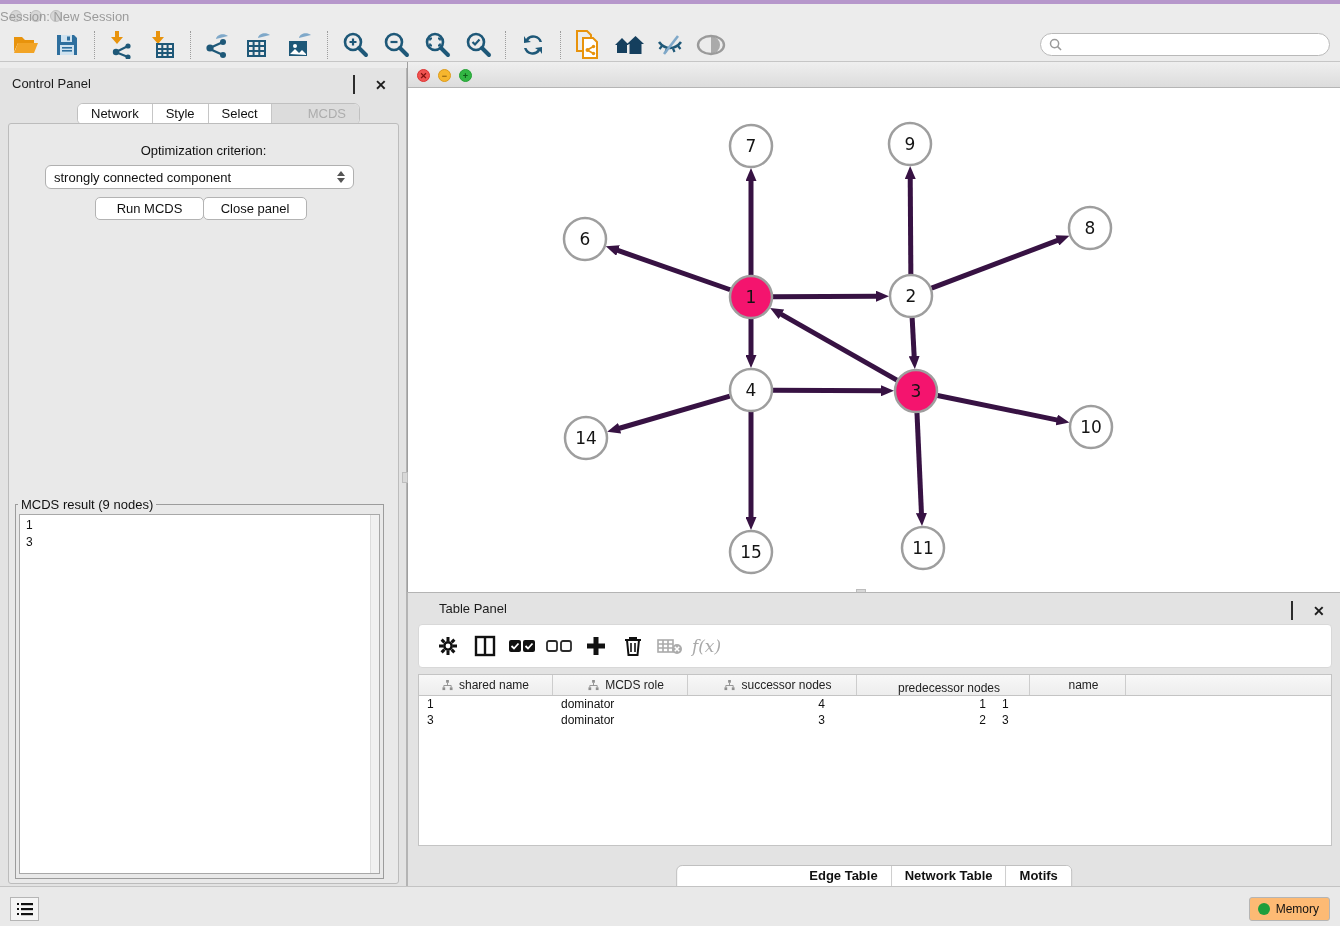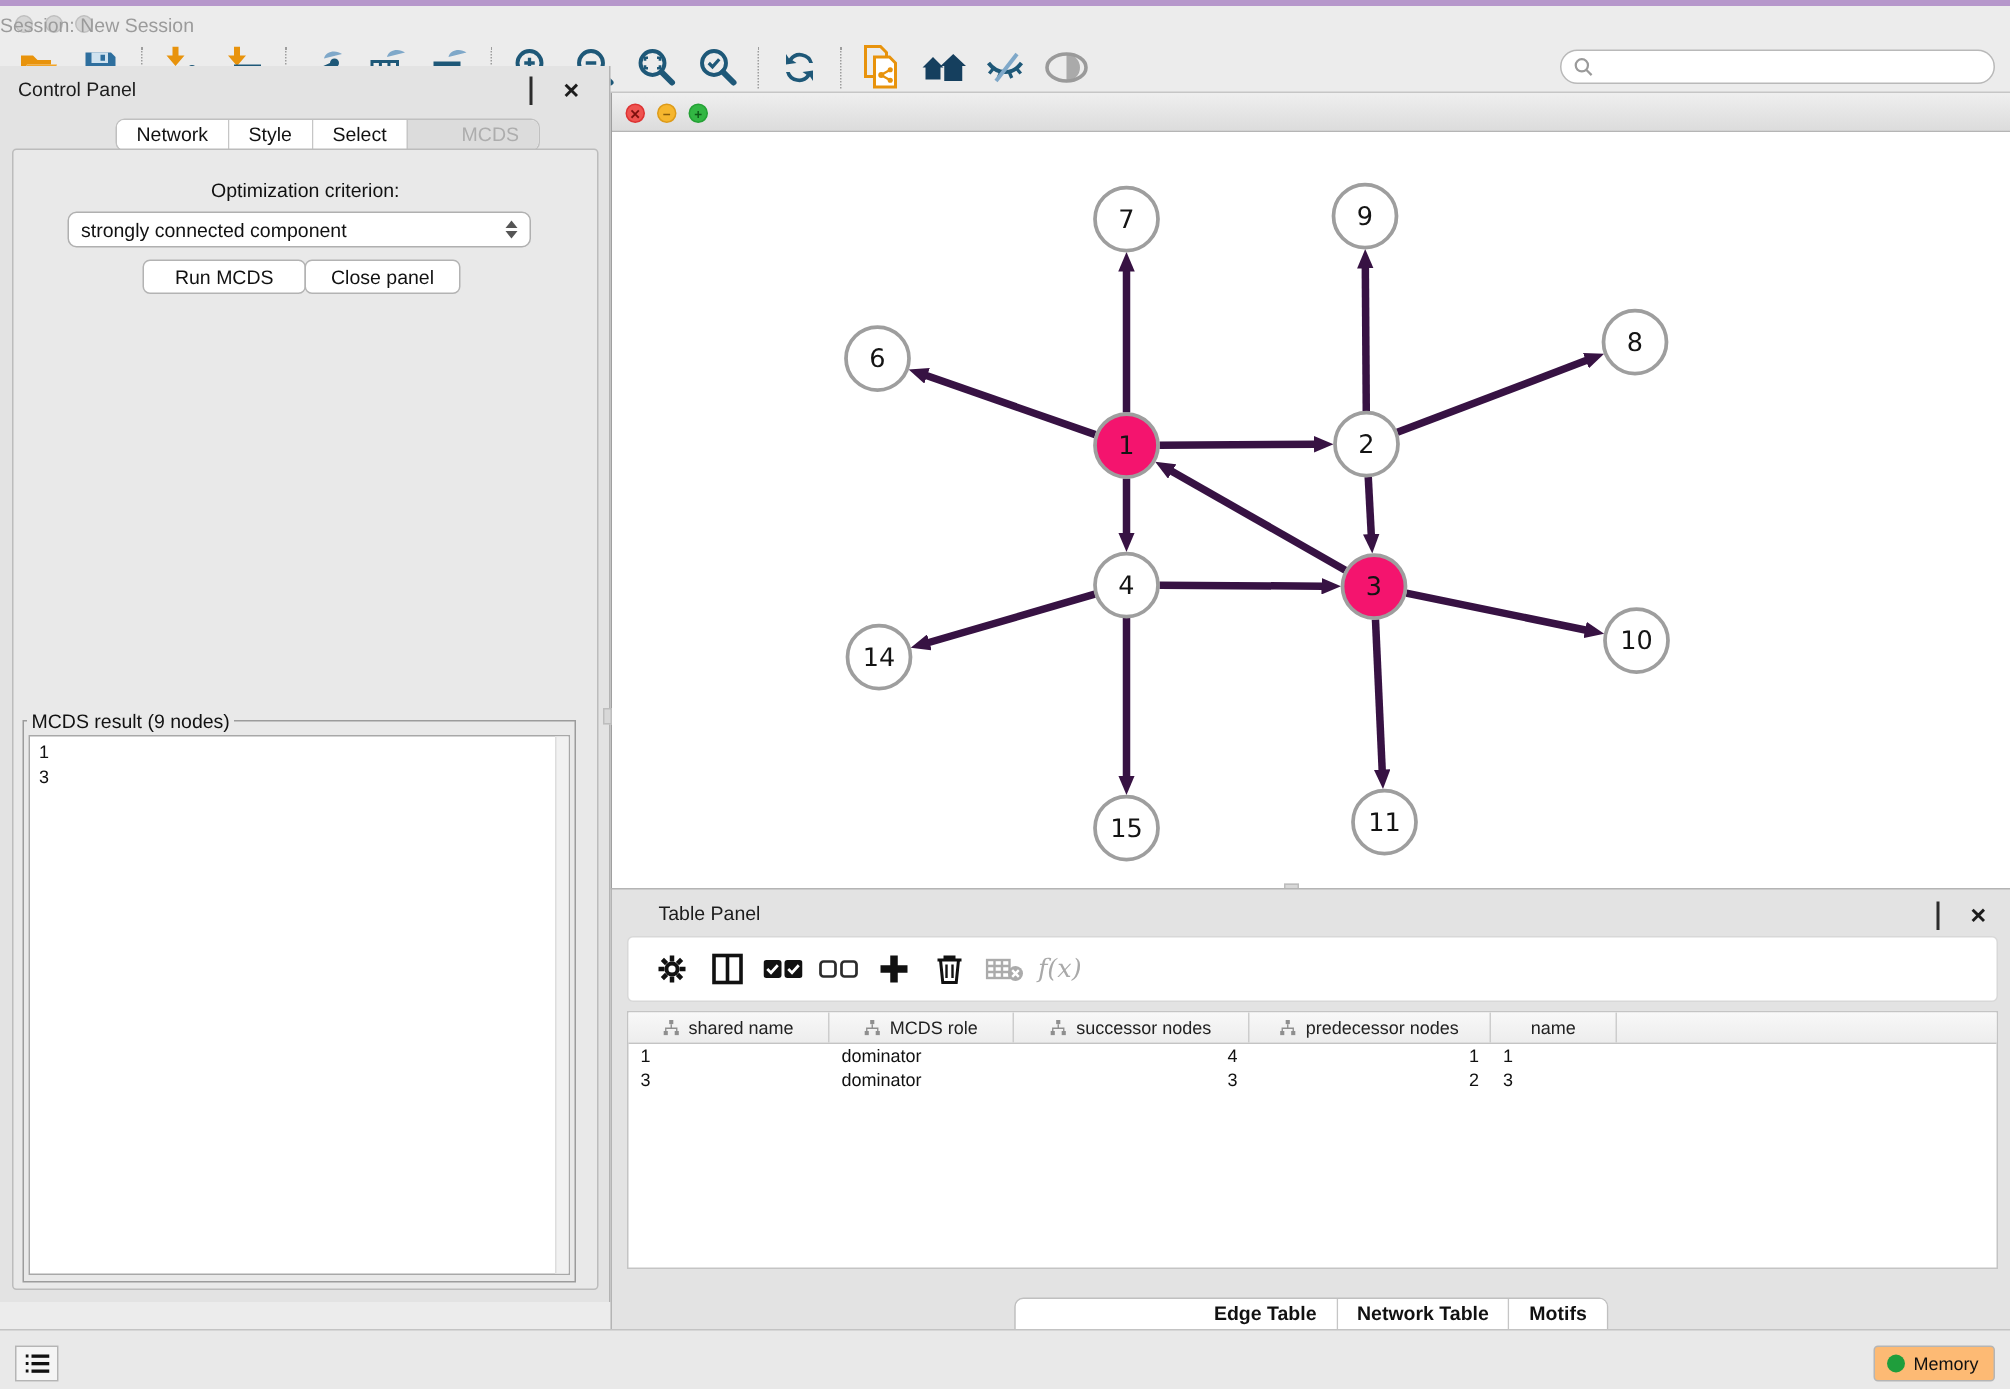--- a/index.html
+++ b/index.html
@@ -13,21 +13,21 @@
   .traffic { position:absolute; top:6px; width:12px; height:12px; border-radius:50%; background:#d6d6d6; border:1px solid #bfbfbf; }
   .app-title { position:absolute; left:0; right:0; top:5px; text-align:left; font-size:13px; color:#9b9b9b; }
 
   .toolbar { position:absolute; left:0; top:28px; width:1340px; height:34px; background:#ececec; border-bottom:1px solid #c6c6c6; display:flex; align-items:center; padding-left:8px; }
   .tb-icon { width:36px; height:30px; display:flex; align-items:center; justify-content:center; cursor:pointer; margin-right:5px; }
   .tb-sep { width:1px; height:28px; border-left:1px dotted #9d9d9d; margin:0 9px 0 4px; }
   .search-wrap { position:absolute; right:10px; top:5px; width:290px; height:23px; background:#fff; border:1px solid #b9b9b9; border-radius:12px; display:flex; align-items:center; padding-left:8px; }
   .search-wrap input { border:none; outline:none; flex:1; font-size:12px; background:transparent; height:100%; }
 
   
-  .control-panel { position:absolute; left:0; top:44px; width:407px; height:824px; background:#e3e3e3; border-right:1px solid #b4b4b4; }
+  .control-panel { position:absolute; left:0; top:68px; width:407px; height:824px; background:#e3e3e3; border-right:1px solid #b4b4b4; }
   .panel-head { position:relative; height:30px; }
   .panel-head .pt { position:absolute; left:12px; top:8px; font-size:13px; color:#1c1c1c; }
   .wicon { position:absolute; top:8px; width:13px; height:13px; cursor:pointer; }
   .float-box { border:1.6px solid #2c2c2c; width:11px; height:11px; }
   .close-x { font-size:14px; font-weight:bold; color:#1c1c1c; line-height:12px; }
 
   .seg-tabs { position:absolute; display:flex; border:1px solid #c0c0c0; border-radius:6px; overflow:hidden; background:#fff; }
   .seg-tab { height:20px; line-height:20px; padding:0 13px; font-size:13px; color:#111; background:#fff; border-right:1px solid #c6c6c6; cursor:pointer; white-space:nowrap; }
   .seg-tab:last-child { border-right:none; }
   .seg-tab.sel { background:#dcdcdc; color:#adadad;padding-left:36px; }
@@ -64,21 +64,21 @@
 
   
   .table-panel { position:absolute; left:407px; top:592px; width:933px; height:294px; background:#e3e3e3; border-left:1px solid #b4b4b4; border-top:1px solid #b4b4b4; }
   .tp-head { position:relative; height:28px; }
   .tp-head .pt { position:absolute; left:12px; top:8px; font-size:13px; color:#1c1c1c;margin-left:19px; }
   .tp-toolbar { position:absolute; left:10px; top:31px; width:914px; height:44px; background:#fff; border:1px solid #d8d8d8; border-radius:4px; display:flex; align-items:center; padding-left:10px; }
   .tp-icon { width:37px; height:32px; display:flex; align-items:center; justify-content:center; cursor:pointer; }
   .fx { font-family:"DejaVu Serif", serif; font-style:italic; font-size:17px; color:#a9a9a9; }
 
   .grid { position:absolute; left:10px; top:81px; width:914px; height:172px; background:#fff; border:1px solid #c4c4c4; }
-  .grid-header { display:flex; height:21px; background:linear-gradient(#f8f8f8,#ededed); border-bottom:1px solid #c4c4c4; }
+  .grid-header { display:flex; height:21px; background:linear-gradient(#f8f8f8,#ededed); border-bottom:1px solid #c4c4c4;gap:12px; }
   .gh-cell { display:flex; align-items:center; justify-content:center; gap:6px; font-size:12px; color:#222; border-right:1px solid #cdcdcd; cursor:pointer; overflow:hidden; }
   .grid-row { display:flex; height:16px; }
   .gr-cell { font-size:12px; color:#111; line-height:16px; padding:0 8px; white-space:nowrap; overflow:hidden; }
 
   .tp-tabs { left:50%; transform:translateX(-50%); top:272px; }
   .tp-tabs .seg-tab.sel { background:#d4d4d4; color:#a6a6a6;margin-top:40px; }
   .tp-tabs .seg-tab { font-weight:bold; font-size:13px; }
 
   
   .statusbar { position:absolute; left:0; top:886px; width:1340px; height:40px; background:#e9e9e9; border-top:1px solid #c3c3c3; }
@@ -441,21 +441,21 @@
             <svg width="11" height="11" viewBox="0 0 12 12">
               <g fill="#8f8f8f">
                 <rect x="4.5" y="0" width="3" height="3"></rect>
                 <rect x="0.5" y="8" width="3" height="3"></rect>
                 <rect x="8.5" y="8" width="3" height="3"></rect>
               </g>
               <path d="M6 3 v3 M2 8 V6 h8 v2" stroke="#8f8f8f" stroke-width="1" fill="none"></path>
             </svg>
             <span>successor nodes</span>
           </div>
-          <div class="gh-cell" style="width: 161px;">
+          <div class="gh-cell" style="width: 161px; flex-direction: column;">
             <svg width="11" height="11" viewBox="0 0 12 12">
               <g fill="#8f8f8f">
                 <rect x="4.5" y="0" width="3" height="3"></rect>
                 <rect x="0.5" y="8" width="3" height="3"></rect>
                 <rect x="8.5" y="8" width="3" height="3"></rect>
               </g>
               <path d="M6 3 v3 M2 8 V6 h8 v2" stroke="#8f8f8f" stroke-width="1" fill="none"></path>
             </svg>
             <span>predecessor nodes</span>
           </div>

